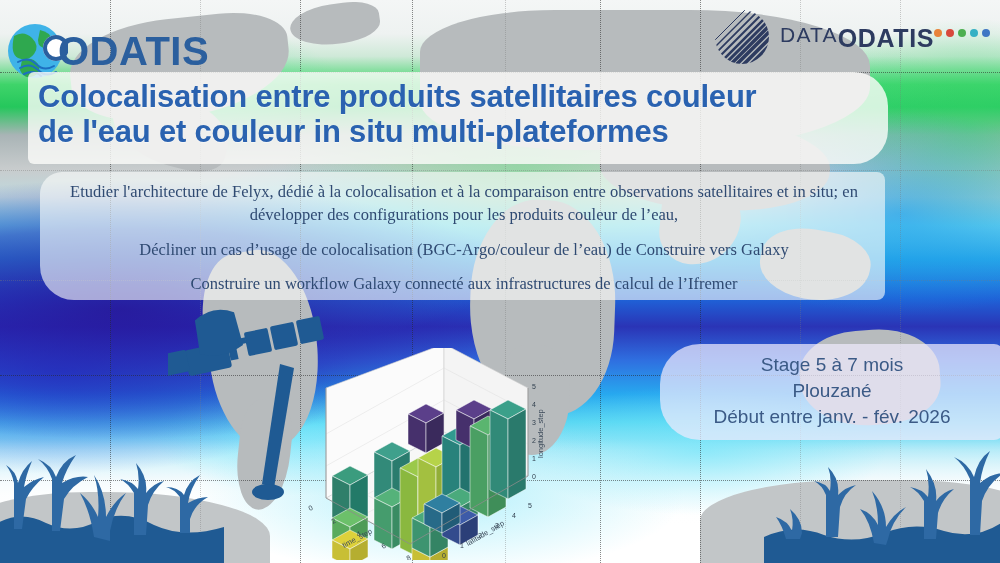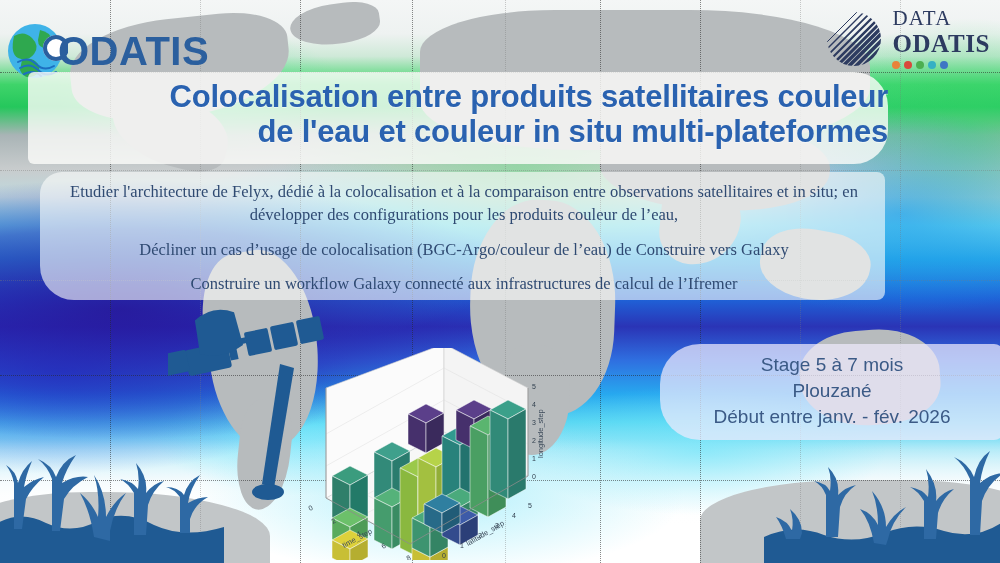--- a/index.html
+++ b/index.html
@@ -96,37 +96,37 @@
   .odatis-globe{width:62px;height:62px;flex:0 0 auto;}
   .odatis-word{
     font-family:"Liberation Sans",sans-serif;
     font-size:40px;font-weight:700;letter-spacing:.5px;
     color:#2b5f9e;margin-left:-10px;line-height:1;
   }
 
   
   .dataterra{position:absolute;right:10px;top:8px;display:flex;align-items:center;gap:9px;}
   .dt-mark{width:58px;height:58px;flex:0 0 auto;}
-  .dt-text{display:flex;flex-direction:column;line-height:1;font-family:Liberation Serif, serif;}
+  .dt-text{display:flex;flex-direction:row;line-height:1;}
   .dt-data{font-size:21px;letter-spacing:1.2px;color:#2d3b60;font-weight:400;}
   .dt-terra{font-size:25px;letter-spacing:.6px;color:#2d3b60;font-weight:700;margin-top:2px;}
   .dt-dots{display:flex;gap:4px;margin-top:5px;}
   .dt-dots i{width:8px;height:8px;border-radius:50%;display:block;}
 
   
   .panel{position:absolute;background:rgba(255,255,255,.72);}
 
   #title-panel{
     left:28px;top:72px;width:860px;height:92px;
     border-radius:6px 34px 34px 6px;
     background:rgba(252,252,250,.80);
   }
   #title-text{
     position:absolute;left:38px;top:80px;width:850px;
-    text-align:right;
+    text-align:left;
     color:#2a62b0;
     font-size:31px;font-weight:700;line-height:1.12;
     letter-spacing:-.2px;
     text-shadow:0 1px 0 rgba(255,255,255,.45);
   }
 
   #body-panel{
     left:40px;top:172px;width:845px;height:128px;
     border-radius:22px 8px 8px 34px;
     background:rgba(250,252,250,.62);

